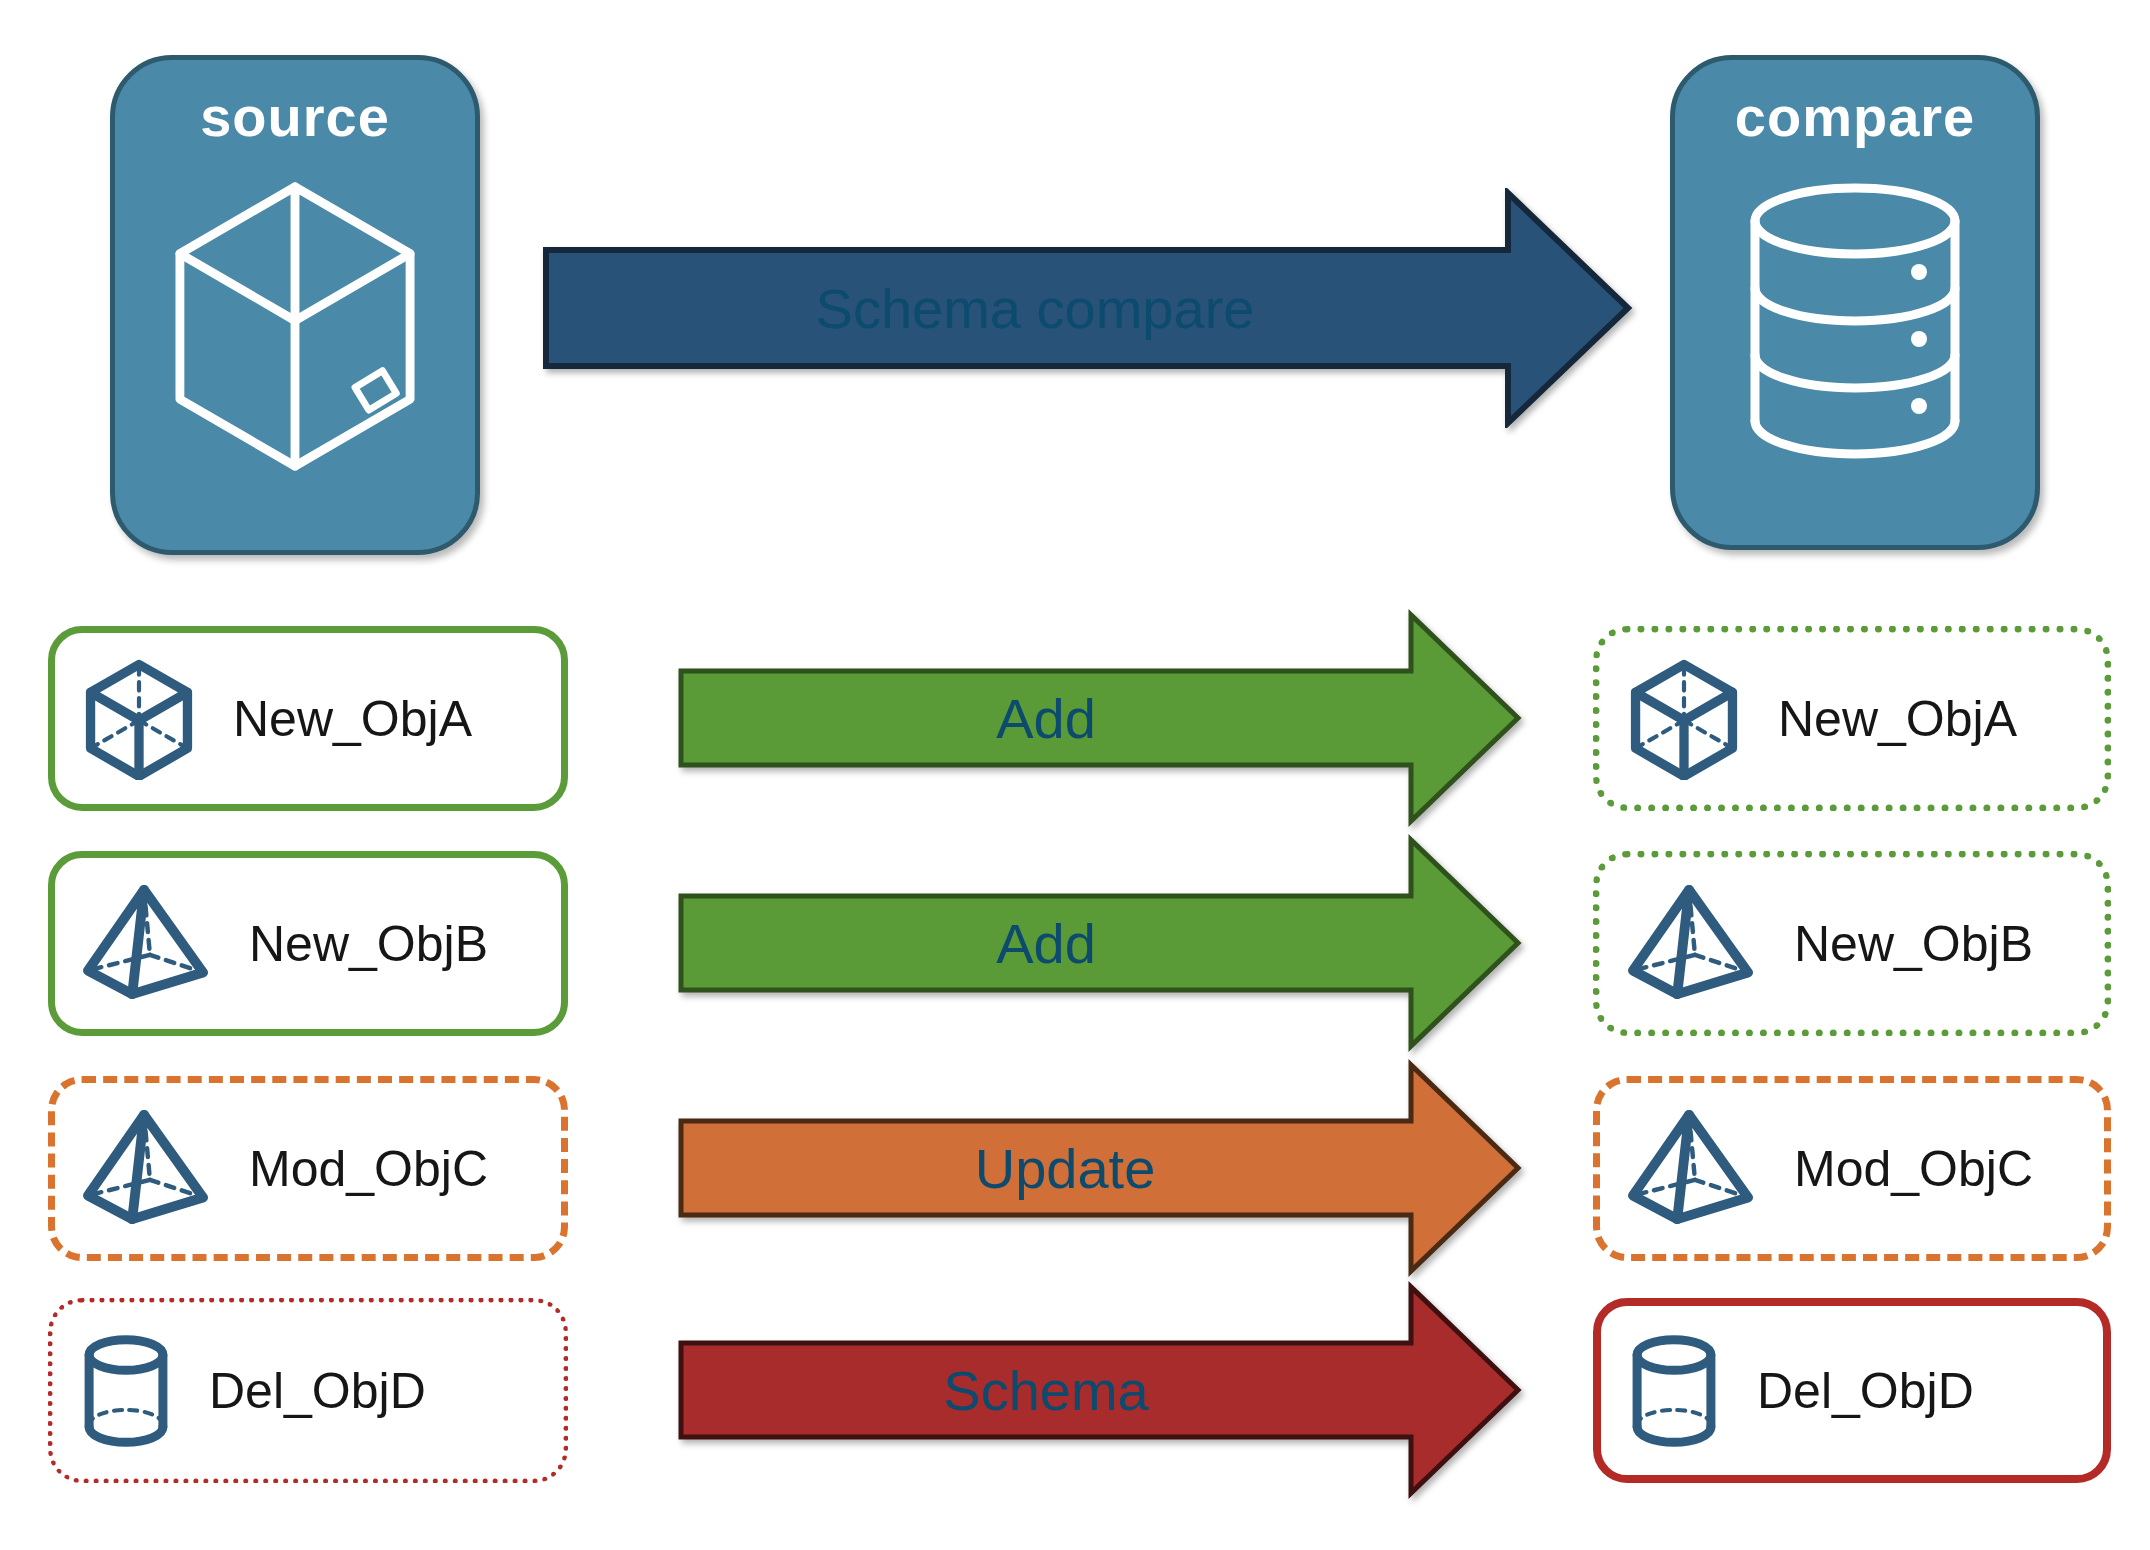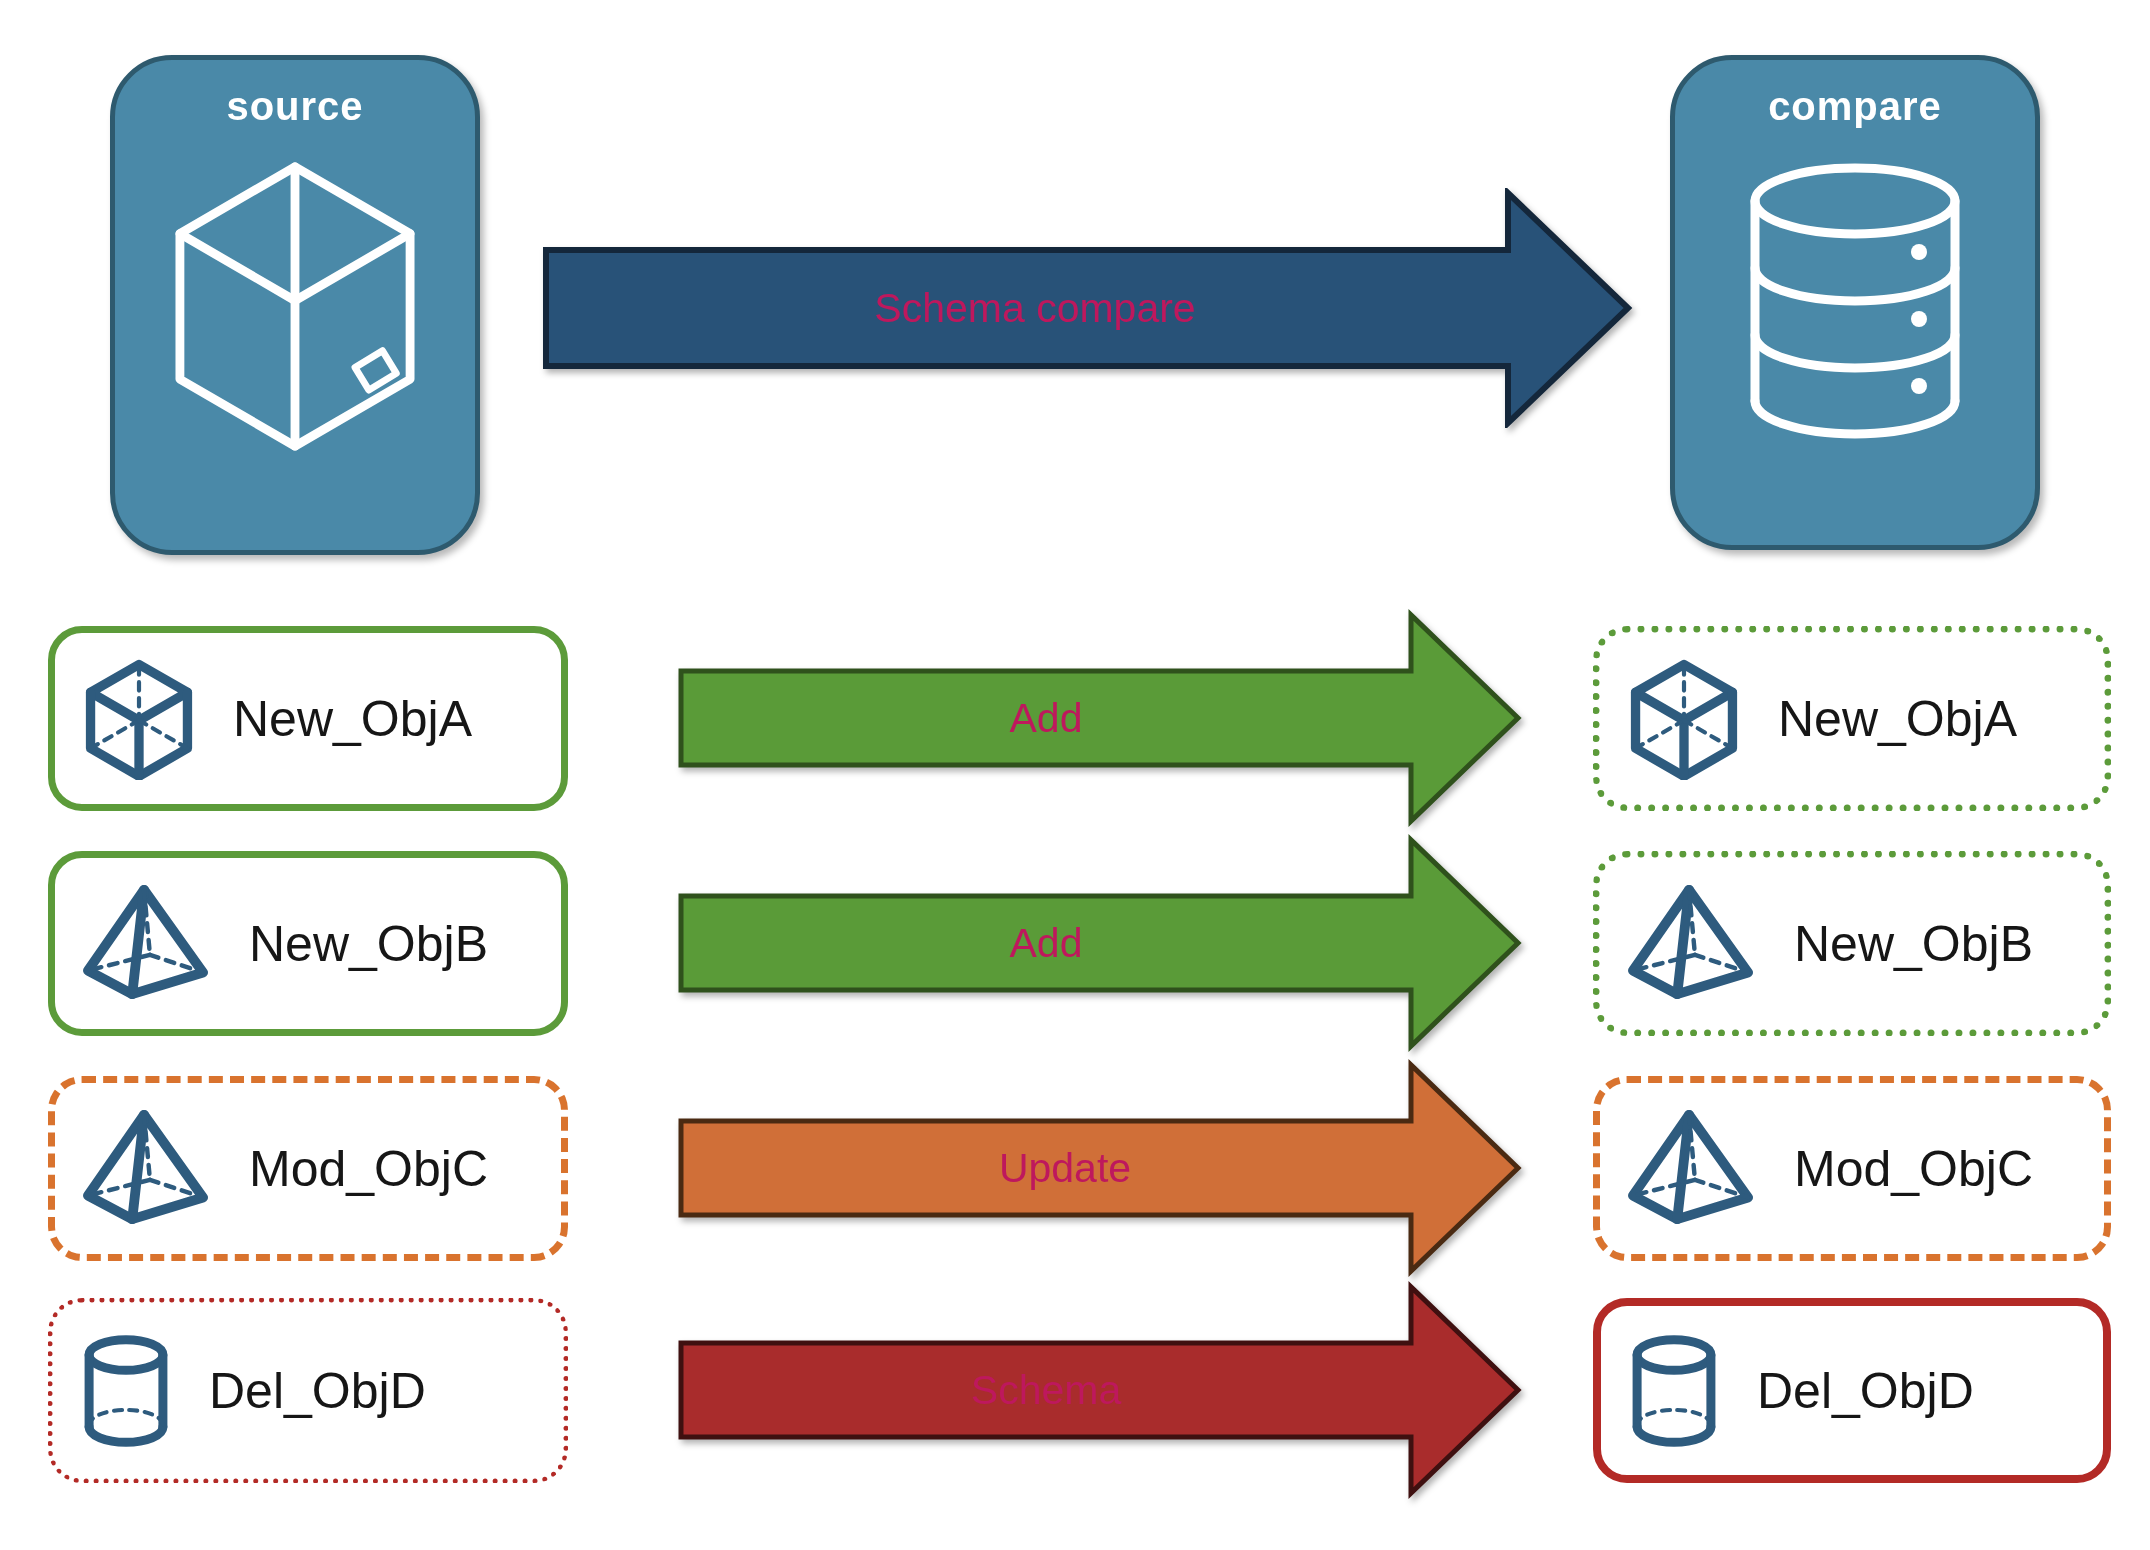--- a/index.html
+++ b/index.html
@@ -4,30 +4,30 @@
 <style>
   html,body{margin:0;padding:0;background:#fff;}
   .canvas{position:relative;width:2150px;height:1550px;background:#ffffff;
           font-family:"Liberation Sans",sans-serif;overflow:hidden;}
 
   
   .panel{position:absolute;border-radius:62px;background:var(--panel-fill);
          border:5px solid var(--panel-border);box-sizing:border-box;
          display:flex;flex-direction:column;align-items:center;
          box-shadow:4px 5px 7px rgba(0,0,0,.28);}
-  .panel-title{color:#fff;font-weight:bold;font-size:40px;margin-top:24px;letter-spacing:1px;}
+  .panel-title{color:#fff;font-weight:bold;font-size:56px;margin-top:24px;letter-spacing:1px;}
   .panel-icon{margin-top:26px;}
   .panel-icon path,.panel-icon ellipse{fill:none;stroke:#ffffff;stroke-width:9;
          stroke-linejoin:round;stroke-linecap:round;}
   .panel-icon .dot{fill:#ffffff;stroke:none;}
 
   
   svg.arrow{position:absolute;filter:drop-shadow(3px 4px 3px rgba(0,0,0,.3));}
   .arrowlabel{position:absolute;display:flex;align-items:center;justify-content:center;
-         color:#be185d;font-size:41px;}
+         color:#0c4a6e;font-size:56px;}
 
   
   .objbox{position:absolute;width:520px;height:185px;border-radius:34px;background:#fff;
          box-sizing:border-box;display:flex;align-items:center;padding-left:28px;gap:38px;}
   .objbox.right{left:1593px;width:518px;}
   .objbox.left{left:48px;}
   .objlabel{font-size:50px;color:var(--text-dark);}
   .objicon path,.objicon ellipse{fill:none;stroke:var(--icon-blue);
          stroke-linejoin:round;stroke-linecap:round;}
   .objicon .solid{stroke-width:10;}

